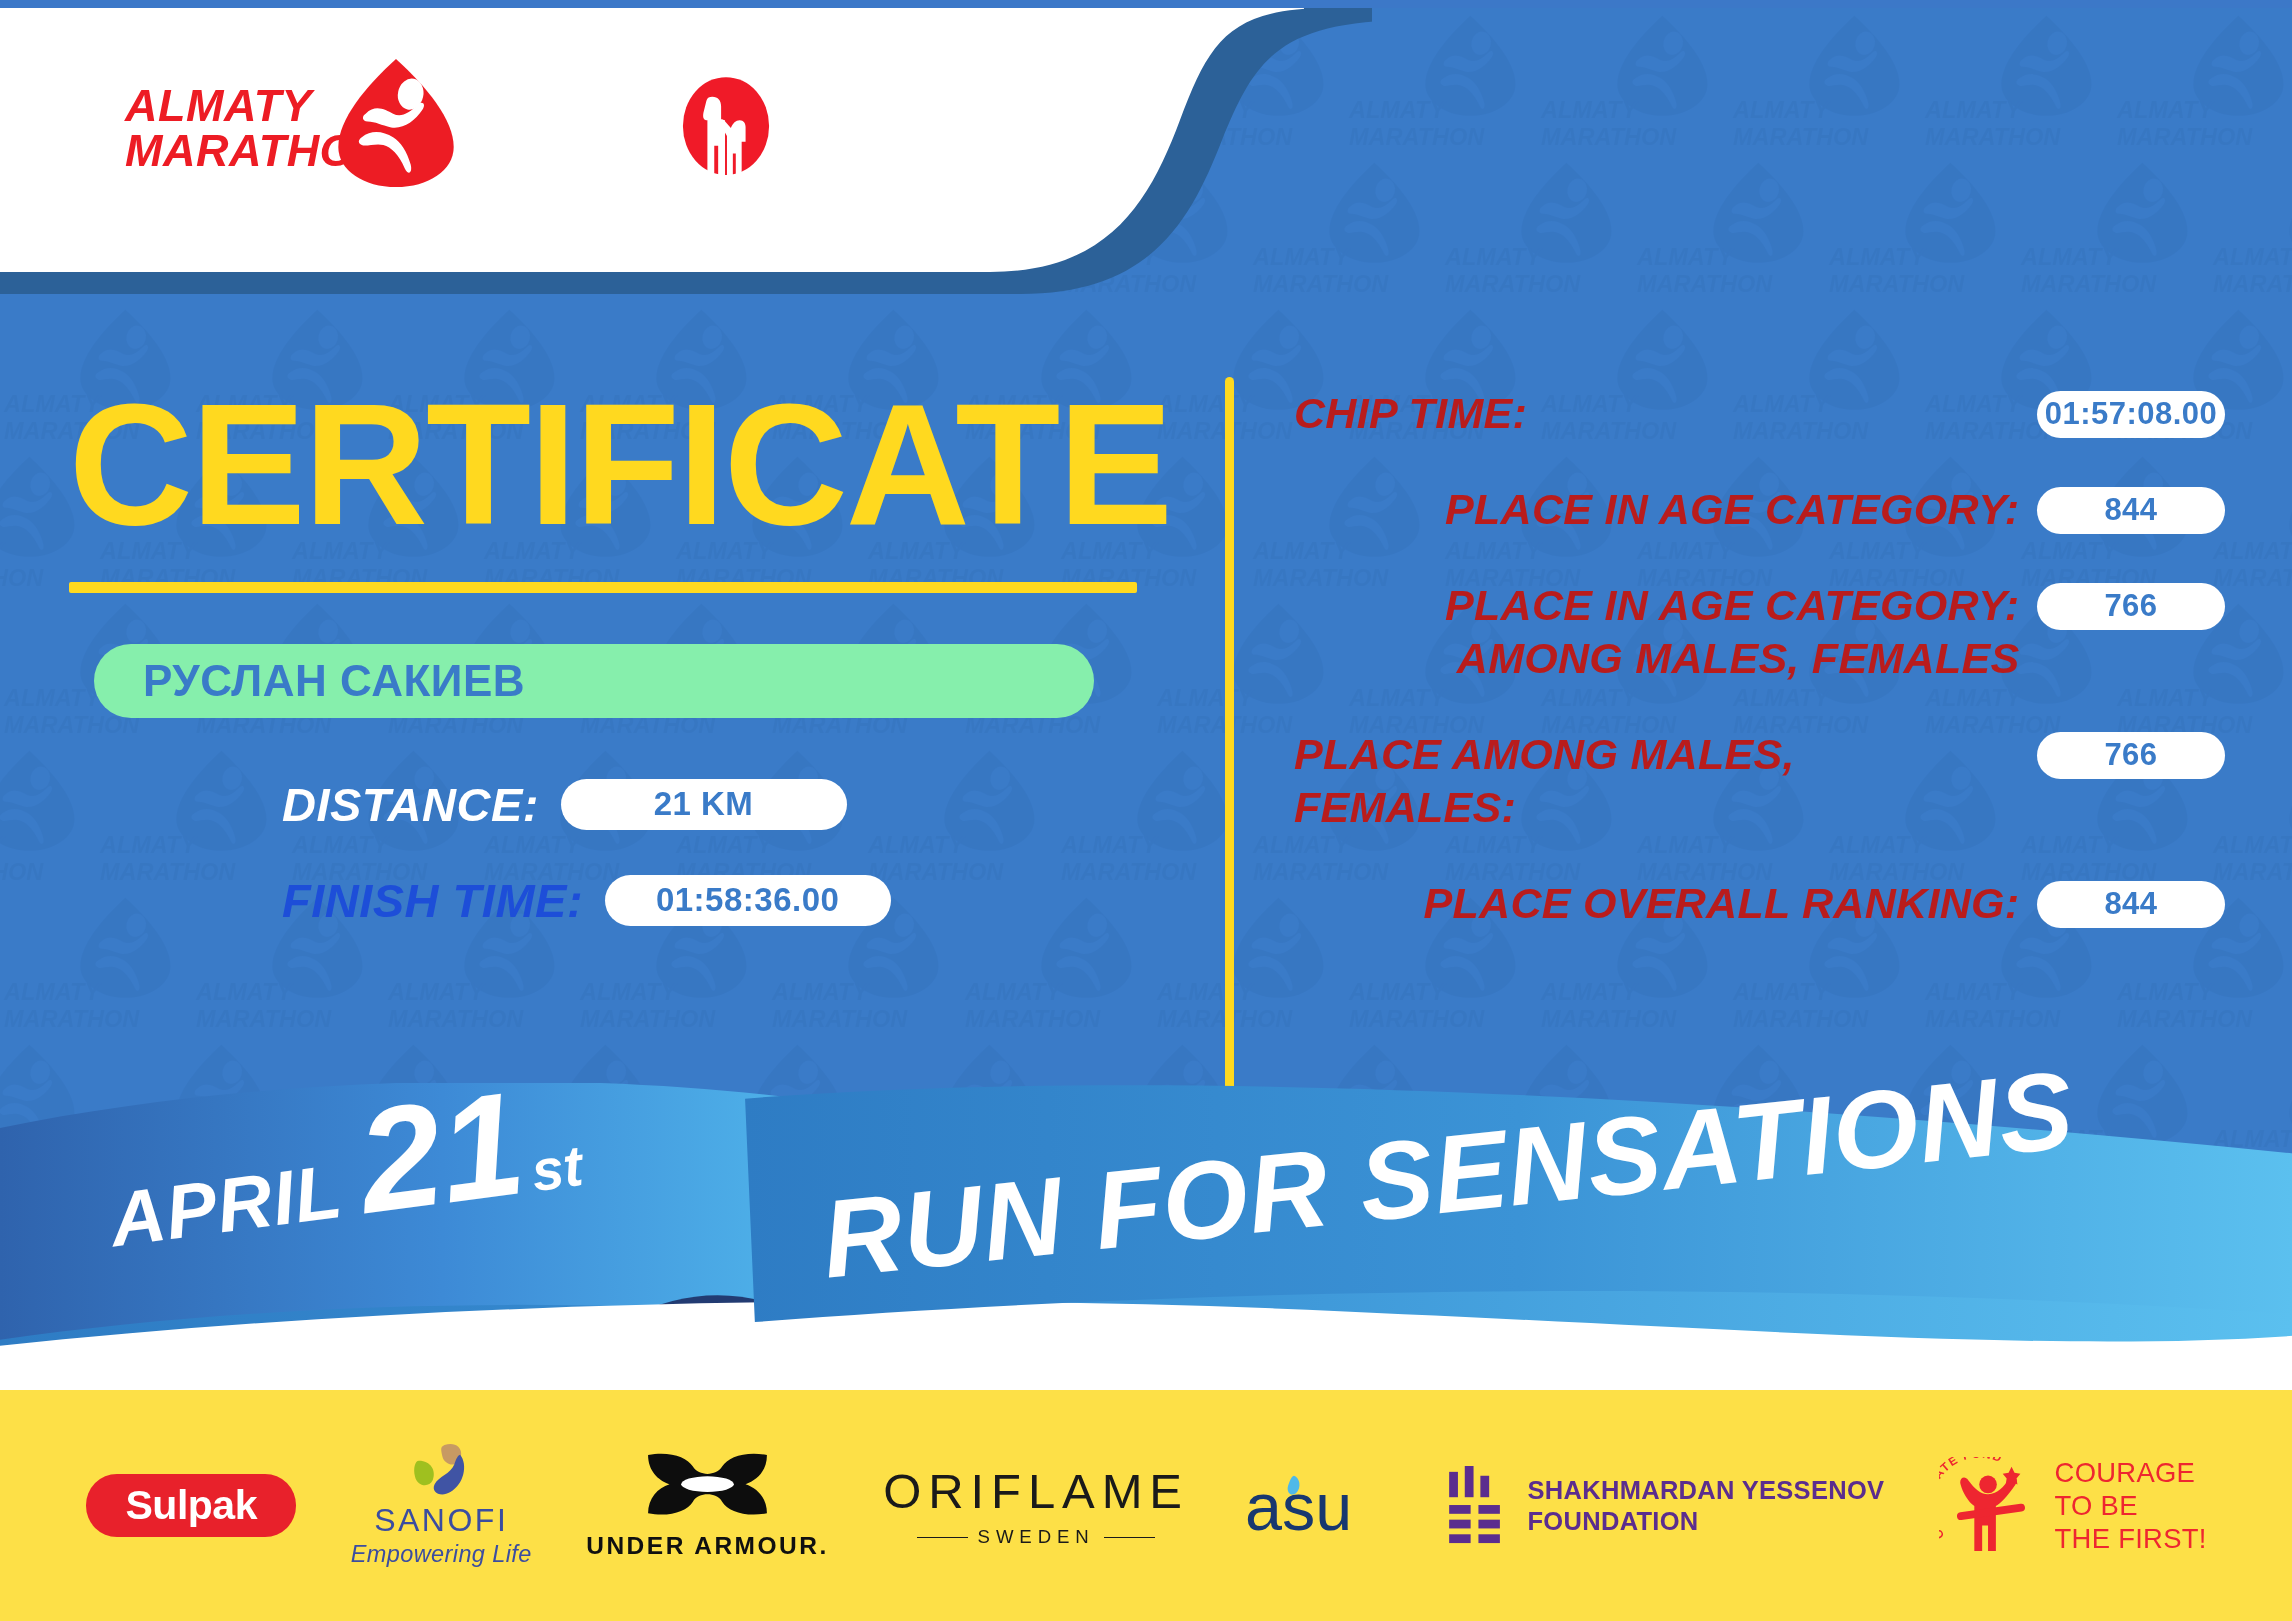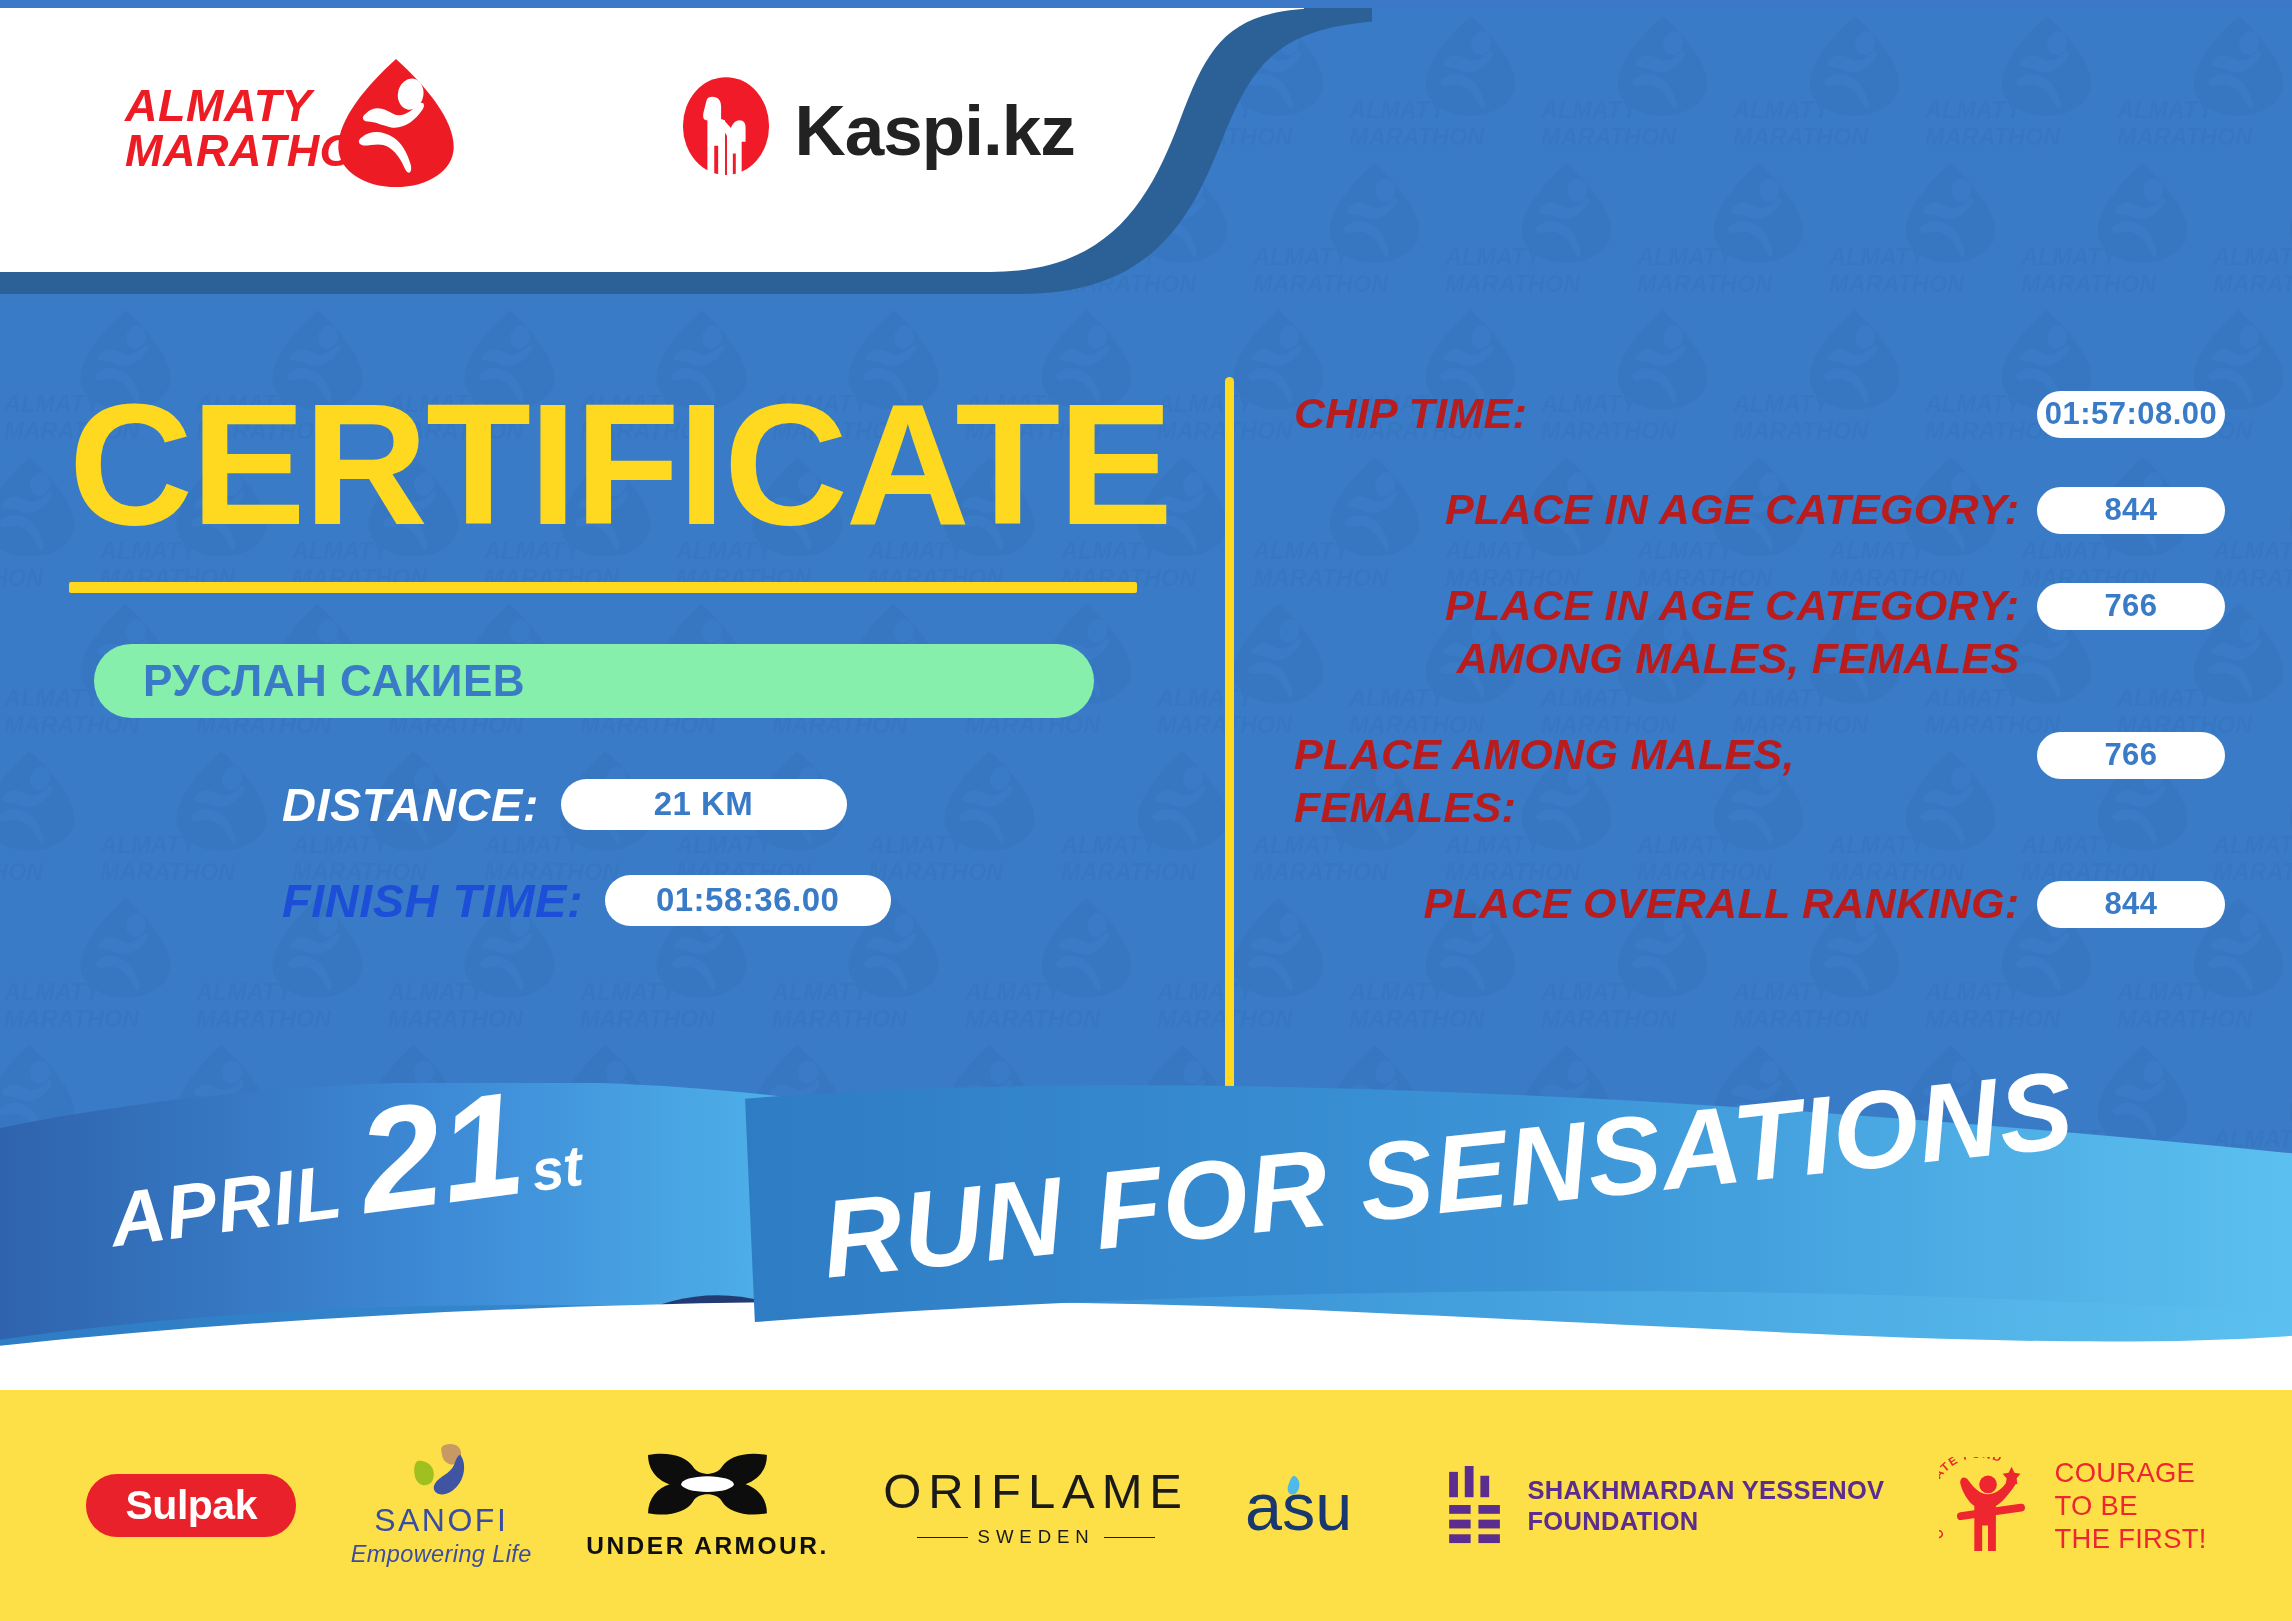--- a/index.html
+++ b/index.html
@@ -1898,21 +1898,20 @@
       <path d="M26 82 C36 74 48 76 58 82 C66 87 72 96 76 110 C78 118 74 122 70 114 C64 100 56 92 48 90 C40 88 30 92 26 90 C22 88 22 85 26 82 Z" fill="#fff"></path>
     </svg>
   </div>
 
   <div class="kaspi">
     <svg class="k-mark" viewBox="0 0 96 108">
       <ellipse cx="48" cy="50" rx="44" ry="50" fill="#f01a28"></ellipse>
       <path d="M34 20 C40 20 43 24 43 30 L43 44 L47 44 L47 100 L40 100 L40 70 L36 70 L36 100 L29 100 L29 44 C25 44 24 41 25 36 L28 24 C29 21 31 20 34 20 Z" fill="#fff"></path>
       <path d="M62 44 C66 44 68 47 68 51 L68 66 L64 66 L64 100 L58 100 L58 78 L55 78 L55 100 L49 100 L49 60 L42 48 C40 45 43 41 46 44 L53 52 C55 47 58 44 62 44 Z" fill="#fff"></path>
     </svg>
-    <div class="k-text">Kaspi.kz</div>
   </div>
 
   <div class="left-col">
     <div class="cert-title">CERTIFICATE</div>
     <div class="cert-rule"></div>
 
     <div class="name-pill">
       <span>РУСЛАН САКИЕВ</span>
     </div>
 

